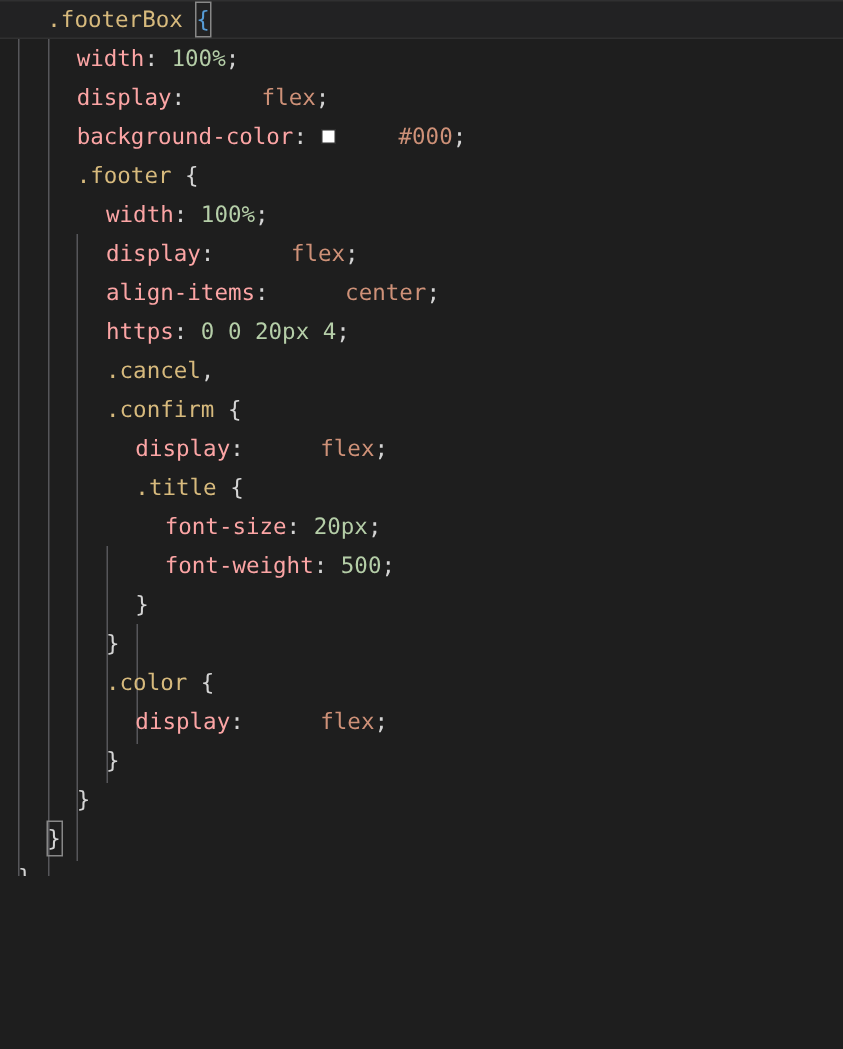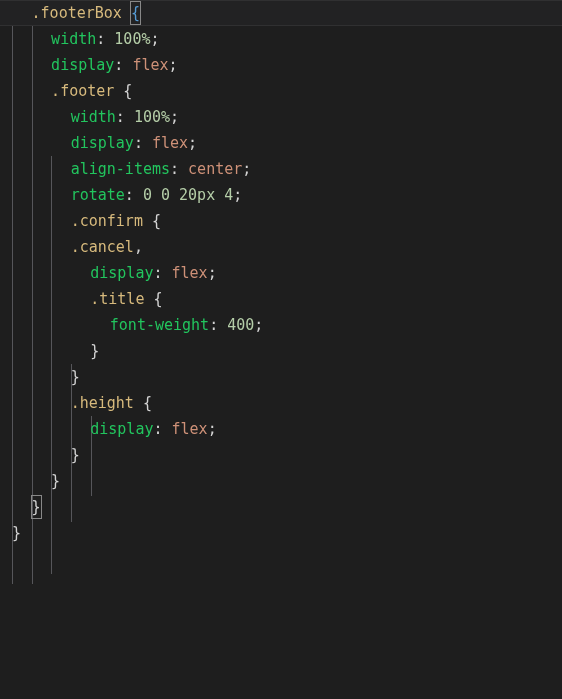--- a/index.html
+++ b/index.html
@@ -55,22 +55,22 @@
     pointer-events: none;
   }
   .guide {
     position: absolute;
     width: 1px;
     background: #56565a;
   }
 
   
   .sel  { color: #d7ba7d; }  
-  .prop { color: #22c55e; }  
-  .val  { color: #ce9178; }  
+  .prop { color: #fca5a5; }  
+  .val  { color: #ce9178; margin-left: 42px; }  
   .num  { color: #b5cea8; }  
   .punc { color: #d4d4d4; }  
   .brc  { color: #d4d4d4; }  
   .brc-blue { color: #569cd6; }
 
   .bracket-match {
     outline: 1px solid #888888;
     outline-offset: 0px;
     display: inline-block;
     line-height: 22px;
@@ -111,33 +111,35 @@
       <div class="guide" style="left: 51px; top: 156px; height: 418px;"></div>
       <div class="guide" style="left: 71px; top: 364px; height: 158px;"></div>
       <div class="guide" style="left: 91px; top: 416px; height: 80px;"></div>
     </div>
 
   <div class="code-area">
       <div class="line-highlight"></div>
       <div class="line"><span style="padding-left: 31.56px;"></span><span class="sel">.footerBox</span><span class="punc"> </span><span class="brc-blue bracket-match">{</span></div>
       <div class="line"><span style="padding-left: 51.12px;"></span><span class="prop">width</span><span class="punc">: </span><span class="num">100%</span><span class="punc">;</span></div>
       <div class="line"><span style="padding-left: 51.12px;"></span><span class="prop">display</span><span class="punc">: </span><span class="val">flex</span><span class="punc">;</span></div>
+      <div class="line"><span style="padding-left: 51.12px;"></span><span class="prop">background-color</span><span class="punc">: </span><span class="swatch"></span><span class="val">#000</span><span class="punc">;</span></div>
       <div class="line"><span style="padding-left: 51.12px;"></span><span class="sel">.footer</span><span class="brc"> {</span></div>
       <div class="line"><span style="padding-left: 70.68px;"></span><span class="prop">width</span><span class="punc">: </span><span class="num">100%</span><span class="punc">;</span></div>
       <div class="line"><span style="padding-left: 70.68px;"></span><span class="prop">display</span><span class="punc">: </span><span class="val">flex</span><span class="punc">;</span></div>
       <div class="line"><span style="padding-left: 70.68px;"></span><span class="prop">align-items</span><span class="punc">: </span><span class="val">center</span><span class="punc">;</span></div>
-      <div class="line"><span style="padding-left: 70.68px;"></span><span class="prop">rotate</span><span class="punc">: </span><span class="num">0 0 20px 4</span><span class="punc">;</span></div>
+      <div class="line"><span style="padding-left: 70.68px;"></span><span class="prop">https</span><span class="punc">: </span><span class="num">0 0 20px 4</span><span class="punc">;</span></div>
+      <div class="line"><span style="padding-left: 70.68px;"></span><span class="sel">.cancel</span><span class="punc">,</span></div>
       <div class="line"><span style="padding-left: 70.68px;"></span><span class="sel">.confirm</span><span class="brc"> {</span></div>
-      <div class="line"><span style="padding-left: 70.68px;"></span><span class="sel">.cancel</span><span class="punc">,</span></div>
       <div class="line"><span style="padding-left: 90.24px;"></span><span class="prop">display</span><span class="punc">: </span><span class="val">flex</span><span class="punc">;</span></div>
       <div class="line"><span style="padding-left: 90.24px;"></span><span class="sel">.title</span><span class="brc"> {</span></div>
-      <div class="line"><span style="padding-left: 109.8px;"></span><span class="prop">font-weight</span><span class="punc">: </span><span class="num">400</span><span class="punc">;</span></div>
+      <div class="line"><span style="padding-left: 109.8px;"></span><span class="prop">font-size</span><span class="punc">: </span><span class="num">20px</span><span class="punc">;</span></div>
+      <div class="line"><span style="padding-left: 109.8px;"></span><span class="prop">font-weight</span><span class="punc">: </span><span class="num">500</span><span class="punc">;</span></div>
       <div class="line"><span style="padding-left: 90.24px;"></span><span class="brc">}</span></div>
       <div class="line"><span style="padding-left: 70.68px;"></span><span class="brc">}</span></div>
-      <div class="line"><span style="padding-left: 70.68px;"></span><span class="sel">.height</span><span class="brc"> {</span></div>
+      <div class="line"><span style="padding-left: 70.68px;"></span><span class="sel">.color</span><span class="brc"> {</span></div>
       <div class="line"><span style="padding-left: 90.24px;"></span><span class="prop">display</span><span class="punc">: </span><span class="val">flex</span><span class="punc">;</span></div>
       <div class="line"><span style="padding-left: 70.68px;"></span><span class="brc">}</span></div>
       <div class="line"><span style="padding-left: 51.12px;"></span><span class="brc">}</span></div>
       <div class="line"><span style="padding-left: 31.56px;"></span><span class="brc bracket-match">}</span></div>
       <div class="line"><span style="padding-left: 12px;"></span><span class="brc">}</span></div>
     </div>
 
 
 </div>
 

